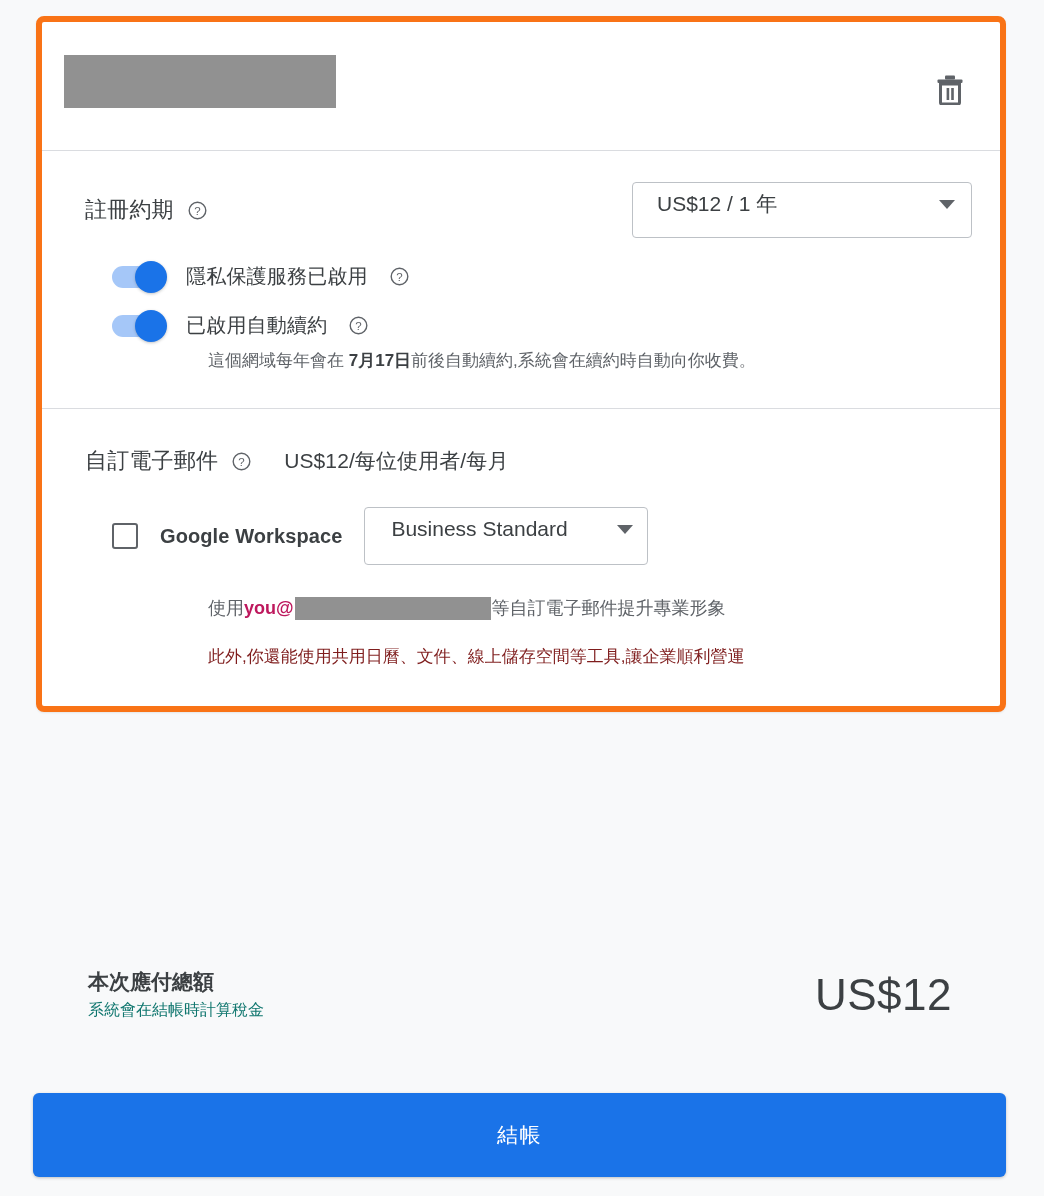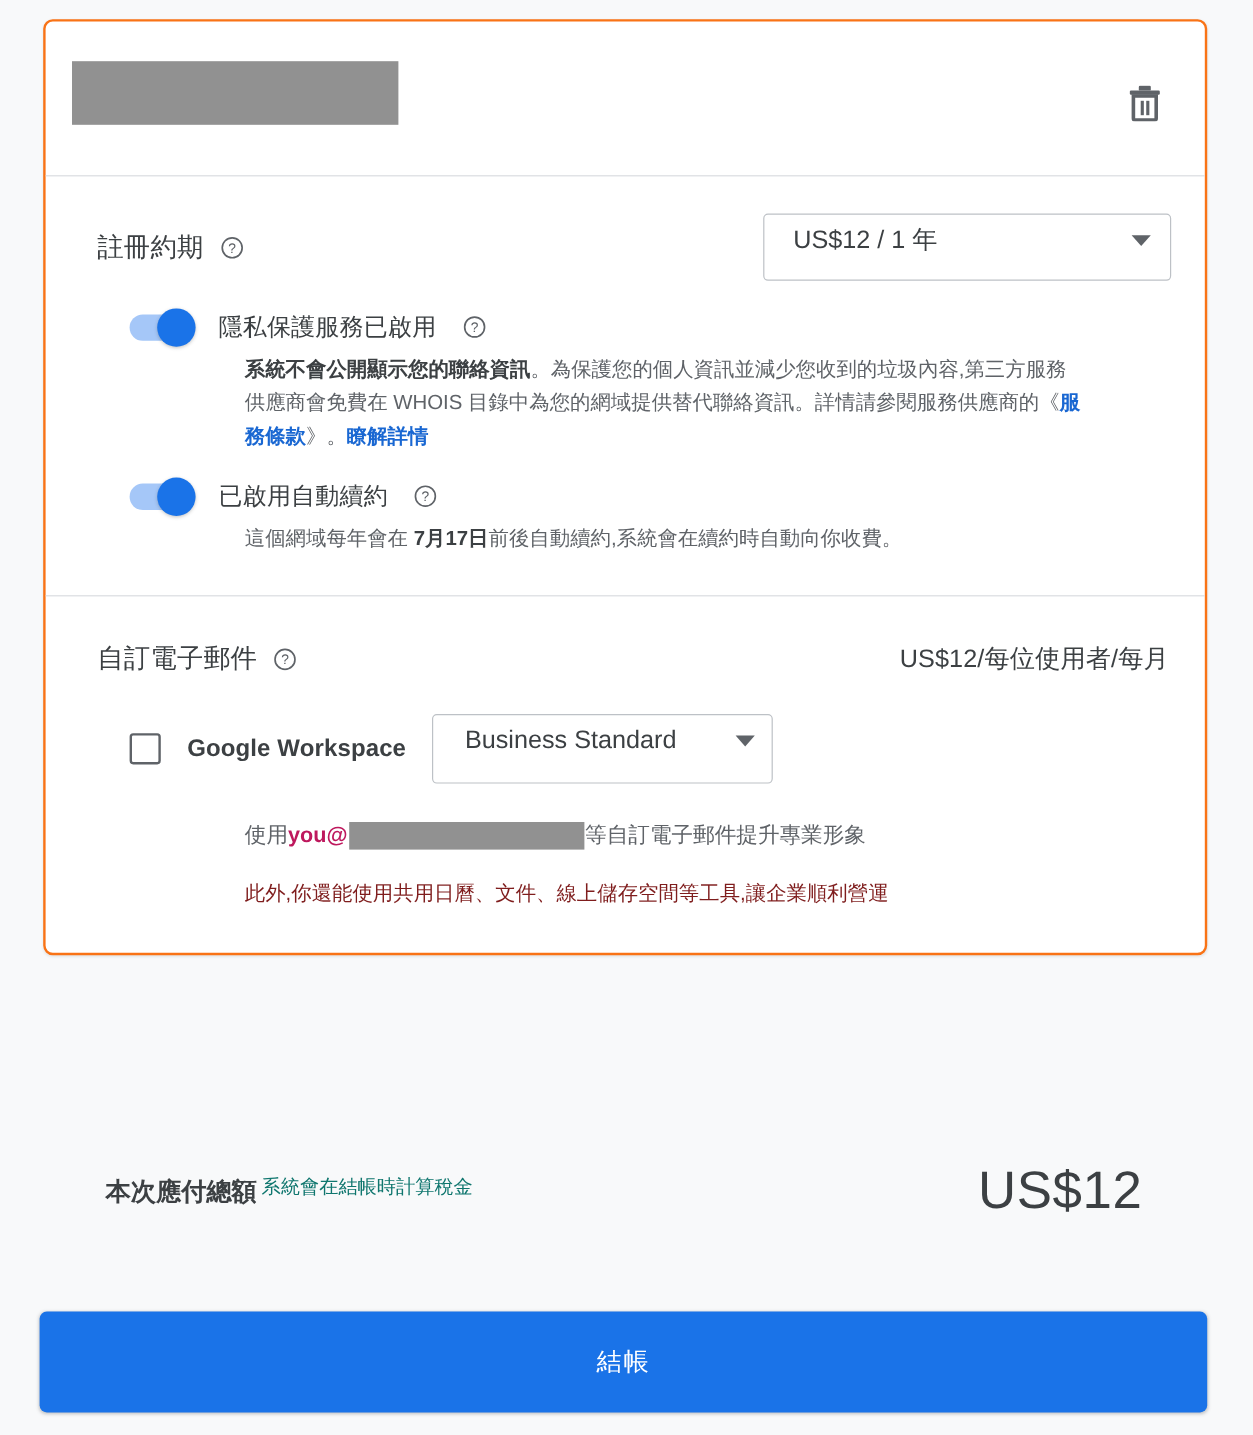--- a/index.html
+++ b/index.html
@@ -12,21 +12,21 @@
     overflow: hidden;
   }
   .page { position: relative; width: 1044px; height: 1196px; }
 
   
   .card {
     position: absolute;
     left: 36px; top: 16px;
     width: 970px;
     background: #ffffff;
-    border: 2px solid #f97316;
+    border: 6px solid #f97316;
     border-radius: 8px;
     box-shadow: 0 1px 2px rgba(60,64,67,.10);
   }
   .divider { height: 1px; background: #dadce0; width: 100%; }
 
   
   .sec-domain {
     height: 128px;
     position: relative;
   }
@@ -143,23 +143,23 @@
     font-size: 17px;
     line-height: 1.6;
     color: #5f6368;
   }
   .desc-renew b { color: #3c4043; font-weight: bold; }
 
   
   .sec-mail { padding: 28px 28px 36px 28px; }
   .mail-head {
     display: flex; align-items: center;
-    justify-content: space-between;
     padding: 0 2px 0 15px;
     height: 48px;
+    gap: 33px;
   }
   .mail-price {
     font-size: 21px;
     color: #3c4043;
     letter-spacing: .1px;
   }
   .ws-row {
     display: flex; align-items: center;
     gap: 22px;
     margin-top: 22px;
@@ -206,21 +206,21 @@
   
   .total {
     position: absolute;
     left: 36px; top: 968px;
     width: 970px;
     display: flex;
     align-items: center;
     justify-content: space-between;
     padding: 0 54px 0 52px;
   }
-  .total-left { display: flex; flex-direction: row; gap: 4px; }
+  .total-left { display: flex; flex-direction: column; gap: 4px; }
   .total-title {
     font-size: 21px;
     font-weight: bold;
     color: #3c4043;
   }
   .total-sub {
     font-size: 16px;
     color: #0f766e;
   }
   .total-amount {
@@ -293,21 +293,20 @@
         </div>
         <span class="toggle-label">隱私保護服務已啟用</span>
         <span class="help-icon">
           <svg width="19" height="19" viewBox="0 0 19 19" aria-hidden="true">
             <circle cx="9.5" cy="9.5" r="8.3" fill="none" stroke="#5f6368" stroke-width="1.4"></circle>
             <text x="9.5" y="13.6" text-anchor="middle" font-size="11.5" font-family="Liberation Sans, sans-serif" fill="#5f6368">?</text>
           </svg>
         </span>
       </div>
 
-      <p class="desc"><b>系統不會公開顯示您的聯絡資訊</b><span>。為保護您的個人資訊並減少您收到的垃圾內容,第三方服務供應商會免費在 WHOIS 目錄中為您的網域提供替代聯絡資訊。詳情請參閱服務供應商的《</span><a>服務條款</a><span>》。</span><a>瞭解詳情</a></p>
 
       <div class="toggle-row">
         <div class="switch">
           <span class="track"></span>
           <span class="thumb"></span>
         </div>
         <span class="toggle-label">已啟用自動續約</span>
         <span class="help-icon">
           <svg width="19" height="19" viewBox="0 0 19 19" aria-hidden="true">
             <circle cx="9.5" cy="9.5" r="8.3" fill="none" stroke="#5f6368" stroke-width="1.4"></circle>

